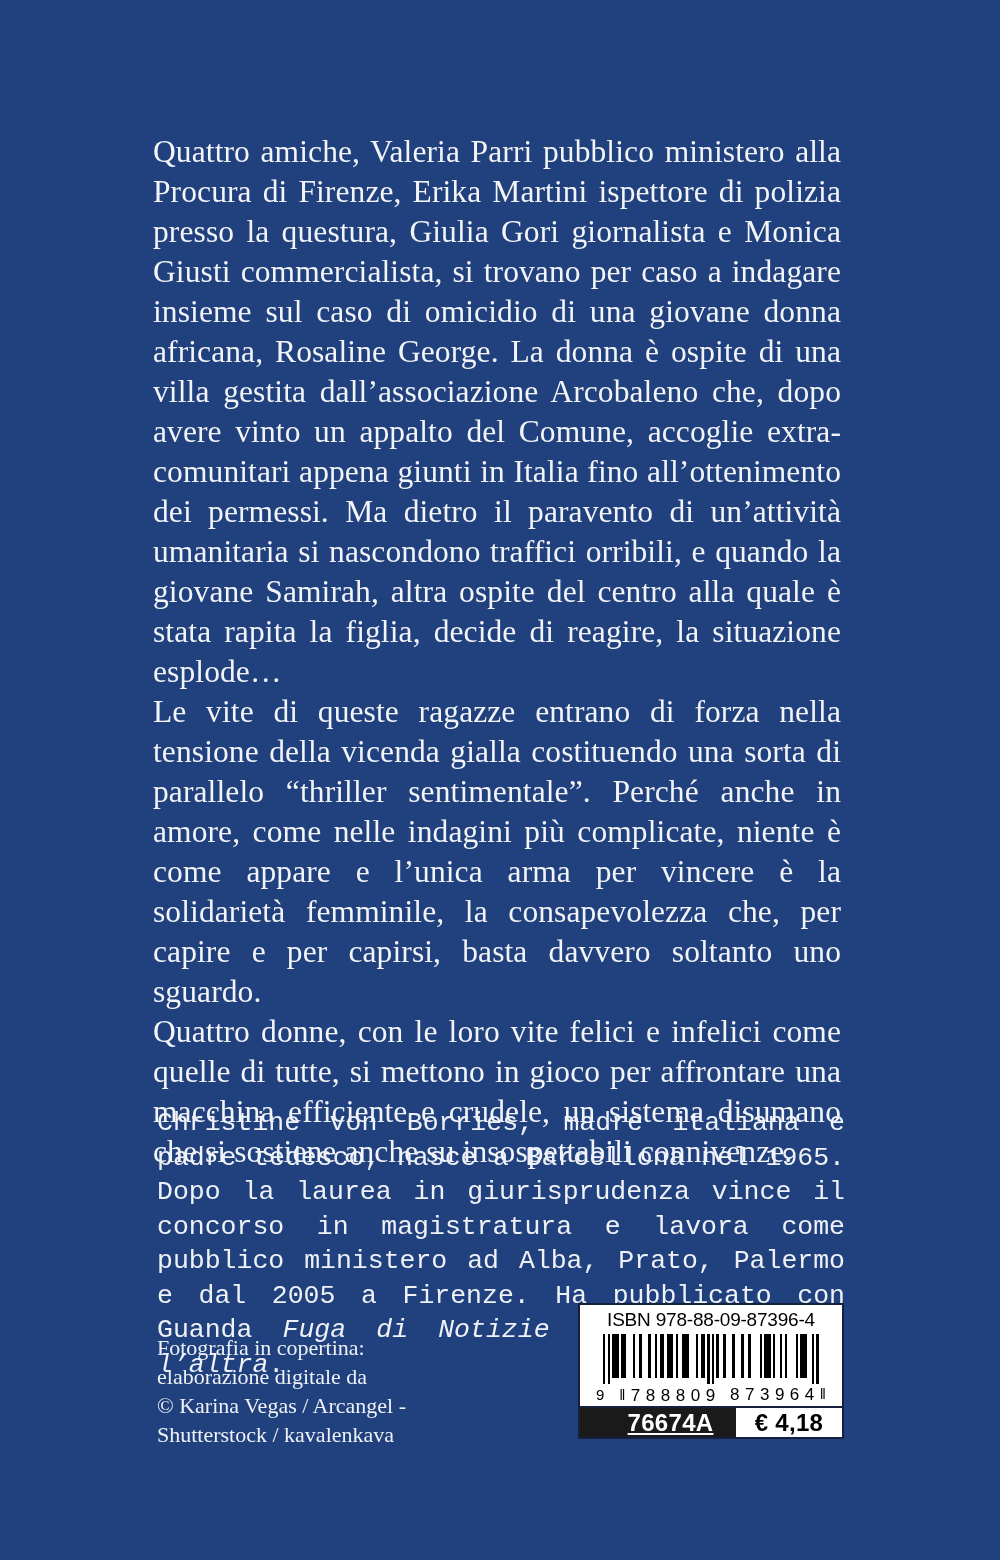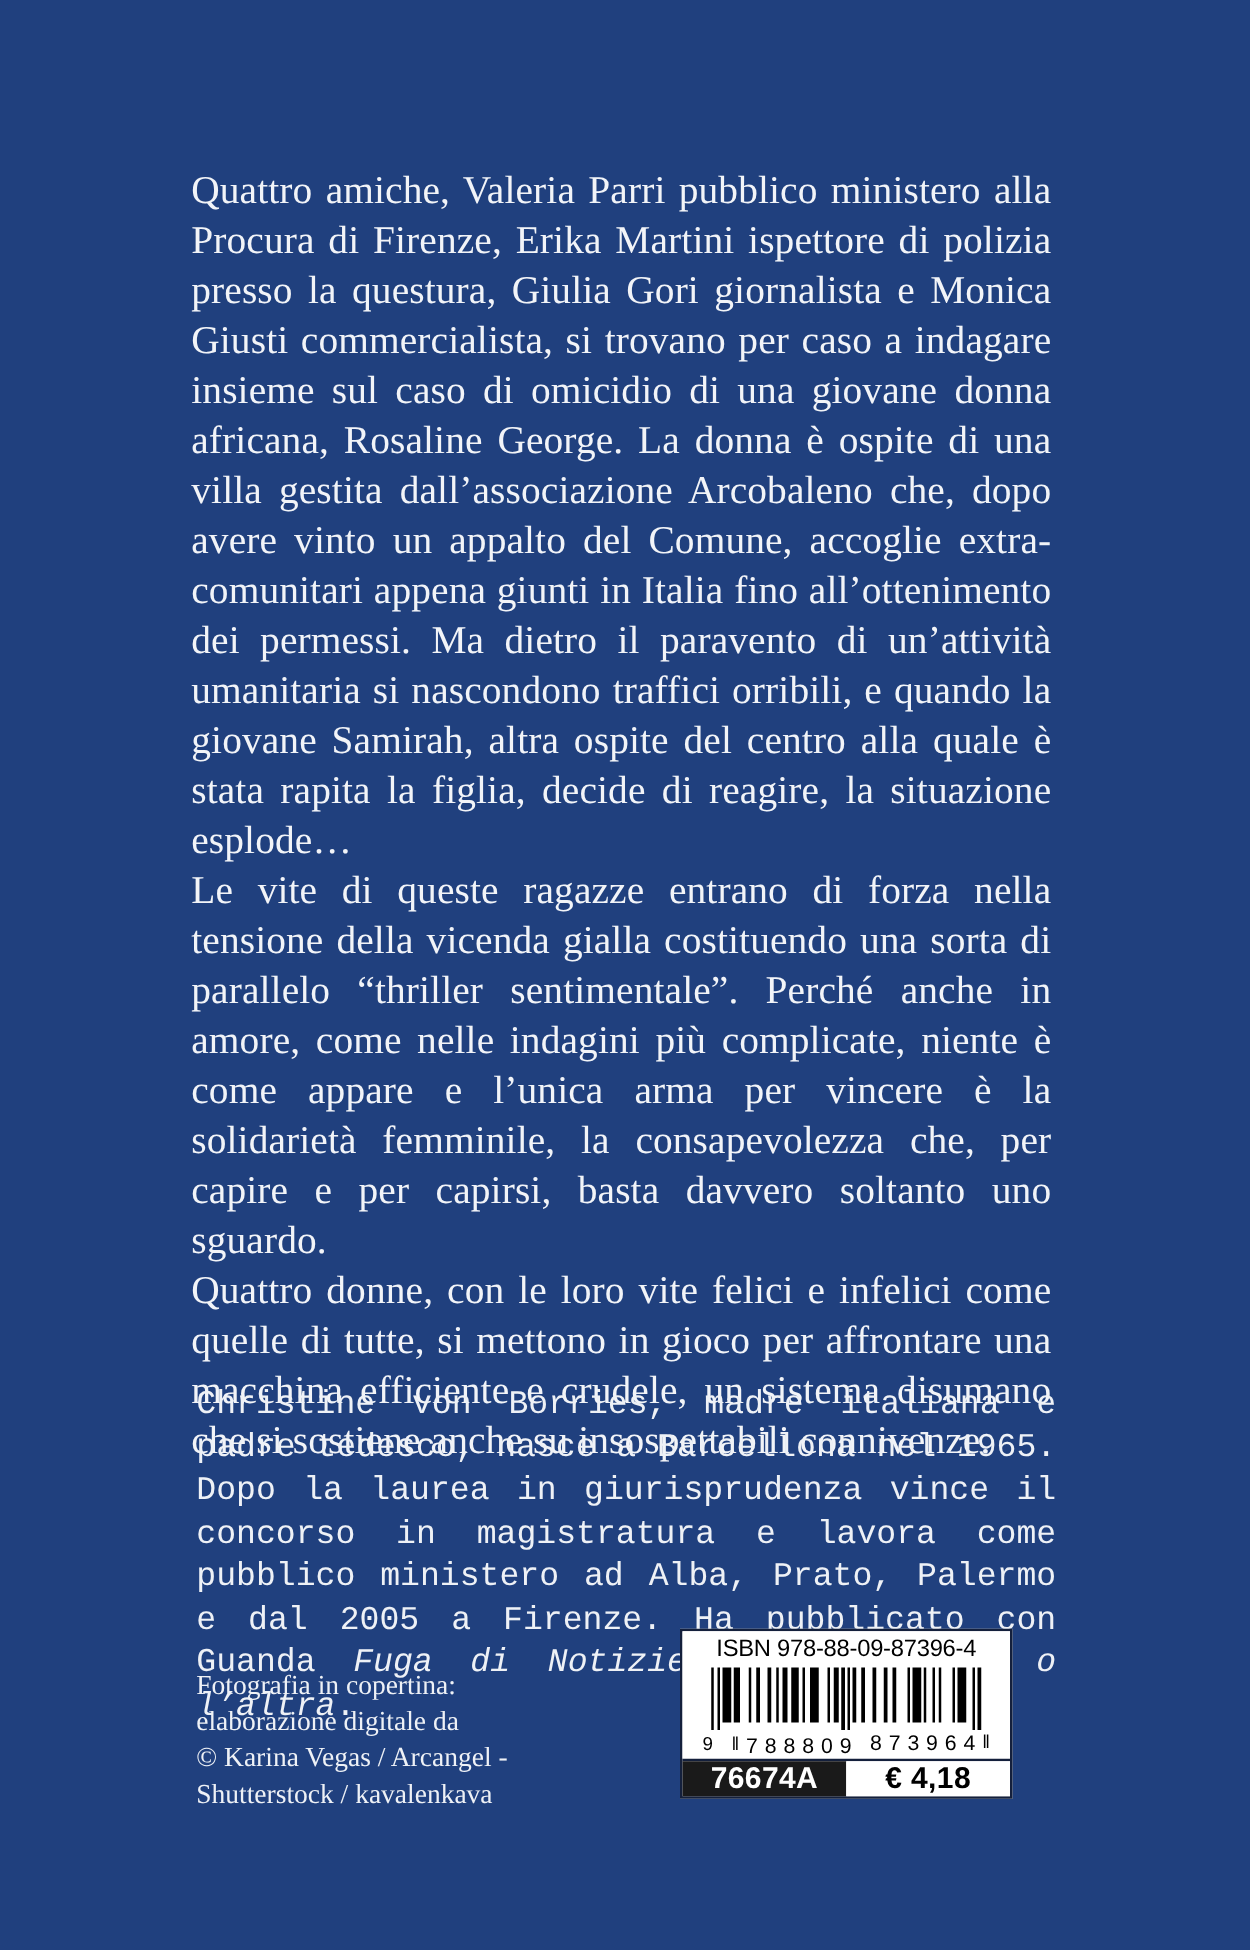--- a/index.html
+++ b/index.html
@@ -73,29 +73,30 @@
     margin: 0;
     font-size: 22px;
     line-height: 29px;
     color: #eef1f6;
     white-space: pre-line;
   }
 
   
   .barcode-block {
     position: absolute;
-    left: 544px;
+    left: 578px;
     top: 1303px;
     width: 266px;
     height: 136px;
     background: #ffffff;
     border: 2px solid #14203c;
     box-sizing: border-box;
     display: flex;
     flex-direction: column;
+    text-decoration: underline;
   }
 
   .barcode-upper {
     flex: 1 1 auto;
     background: #ffffff;
     display: flex;
     flex-direction: column;
     align-items: center;
     padding-top: 4px;
     box-sizing: border-box;
@@ -162,20 +163,21 @@
     flex: 0 0 50%;
     background: #1a1a1a;
     color: #ffffff;
     display: flex;
     align-items: center;
     justify-content: center;
     font-family: "Liberation Sans", "DejaVu Sans", sans-serif;
     font-size: 24px;
     font-weight: bold;
     letter-spacing: 0.3px;
+    padding-left: 25px;
   }
   .price-cell {
     flex: 1 1 auto;
     background: #ffffff;
     color: #000000;
     display: flex;
     align-items: center;
     justify-content: center;
     font-family: "Liberation Sans", "DejaVu Sans", sans-serif;
     font-size: 24px;

